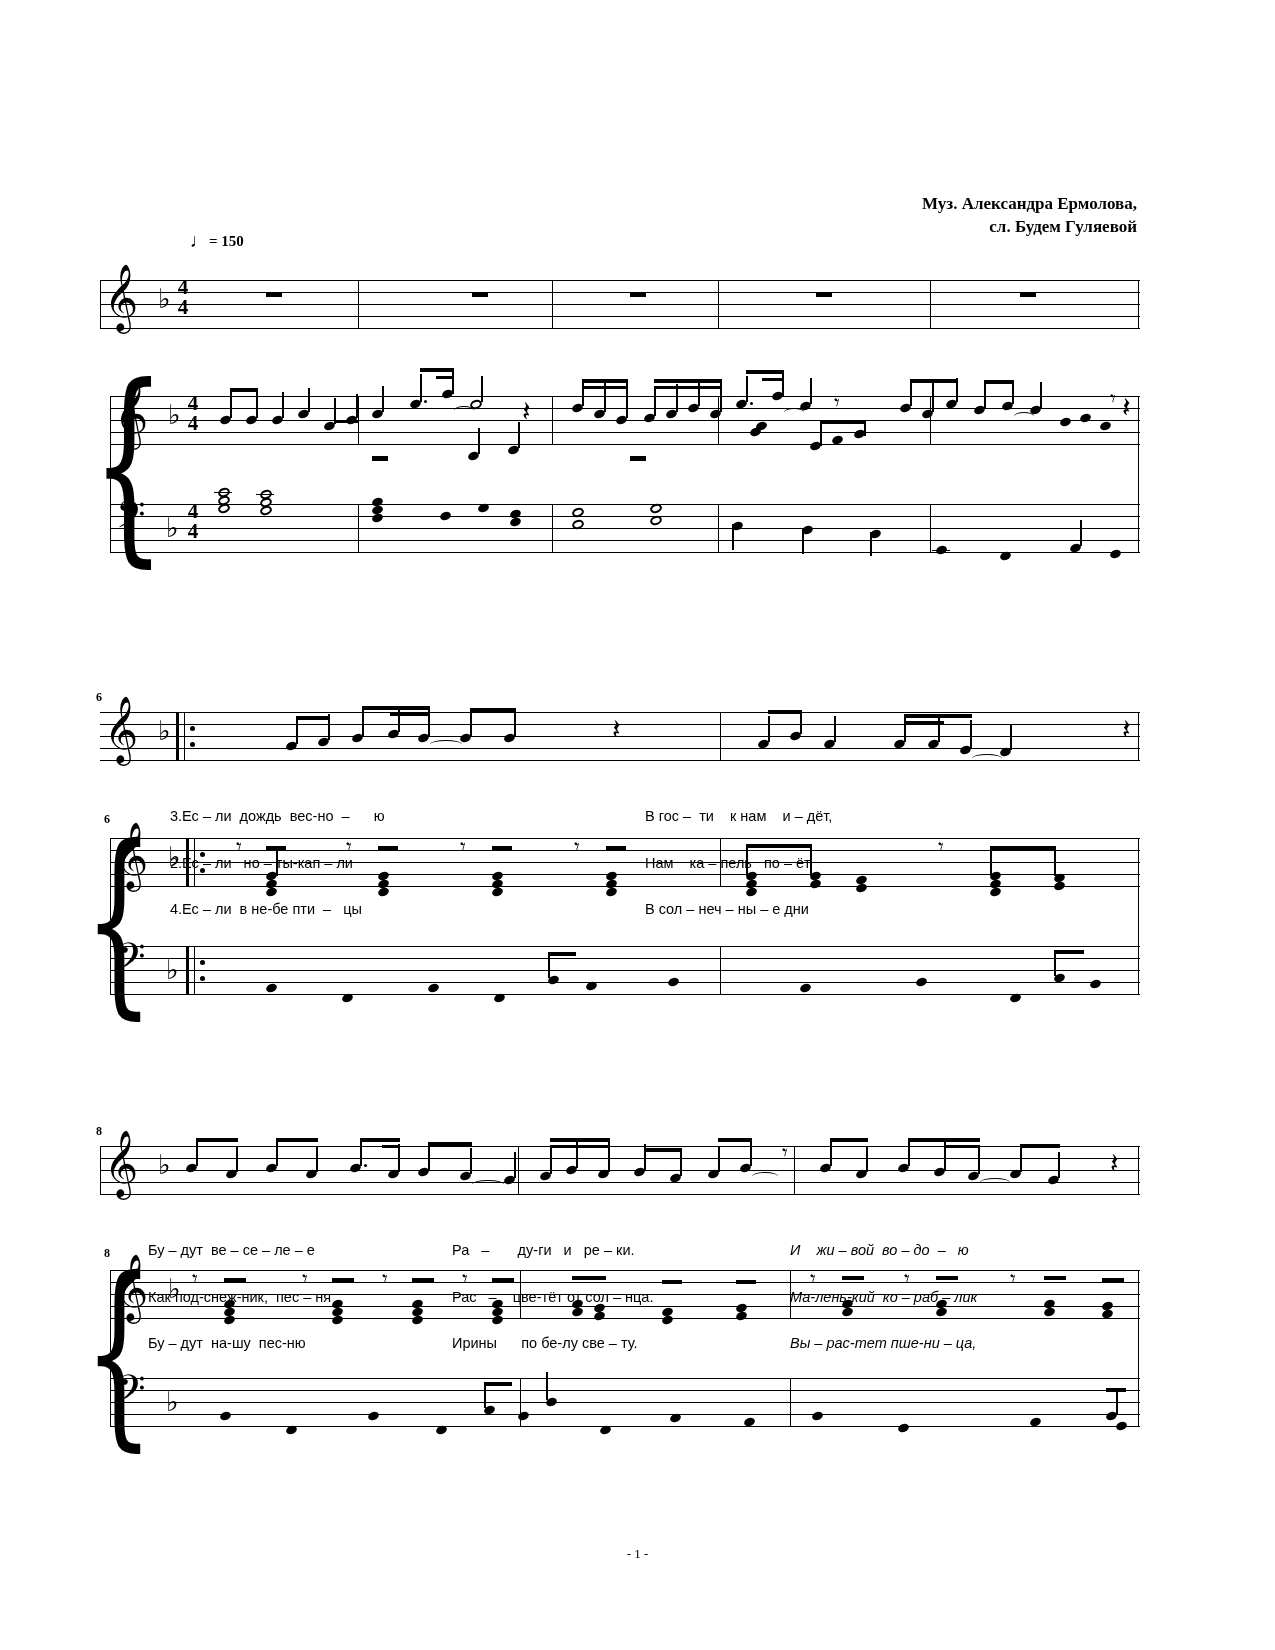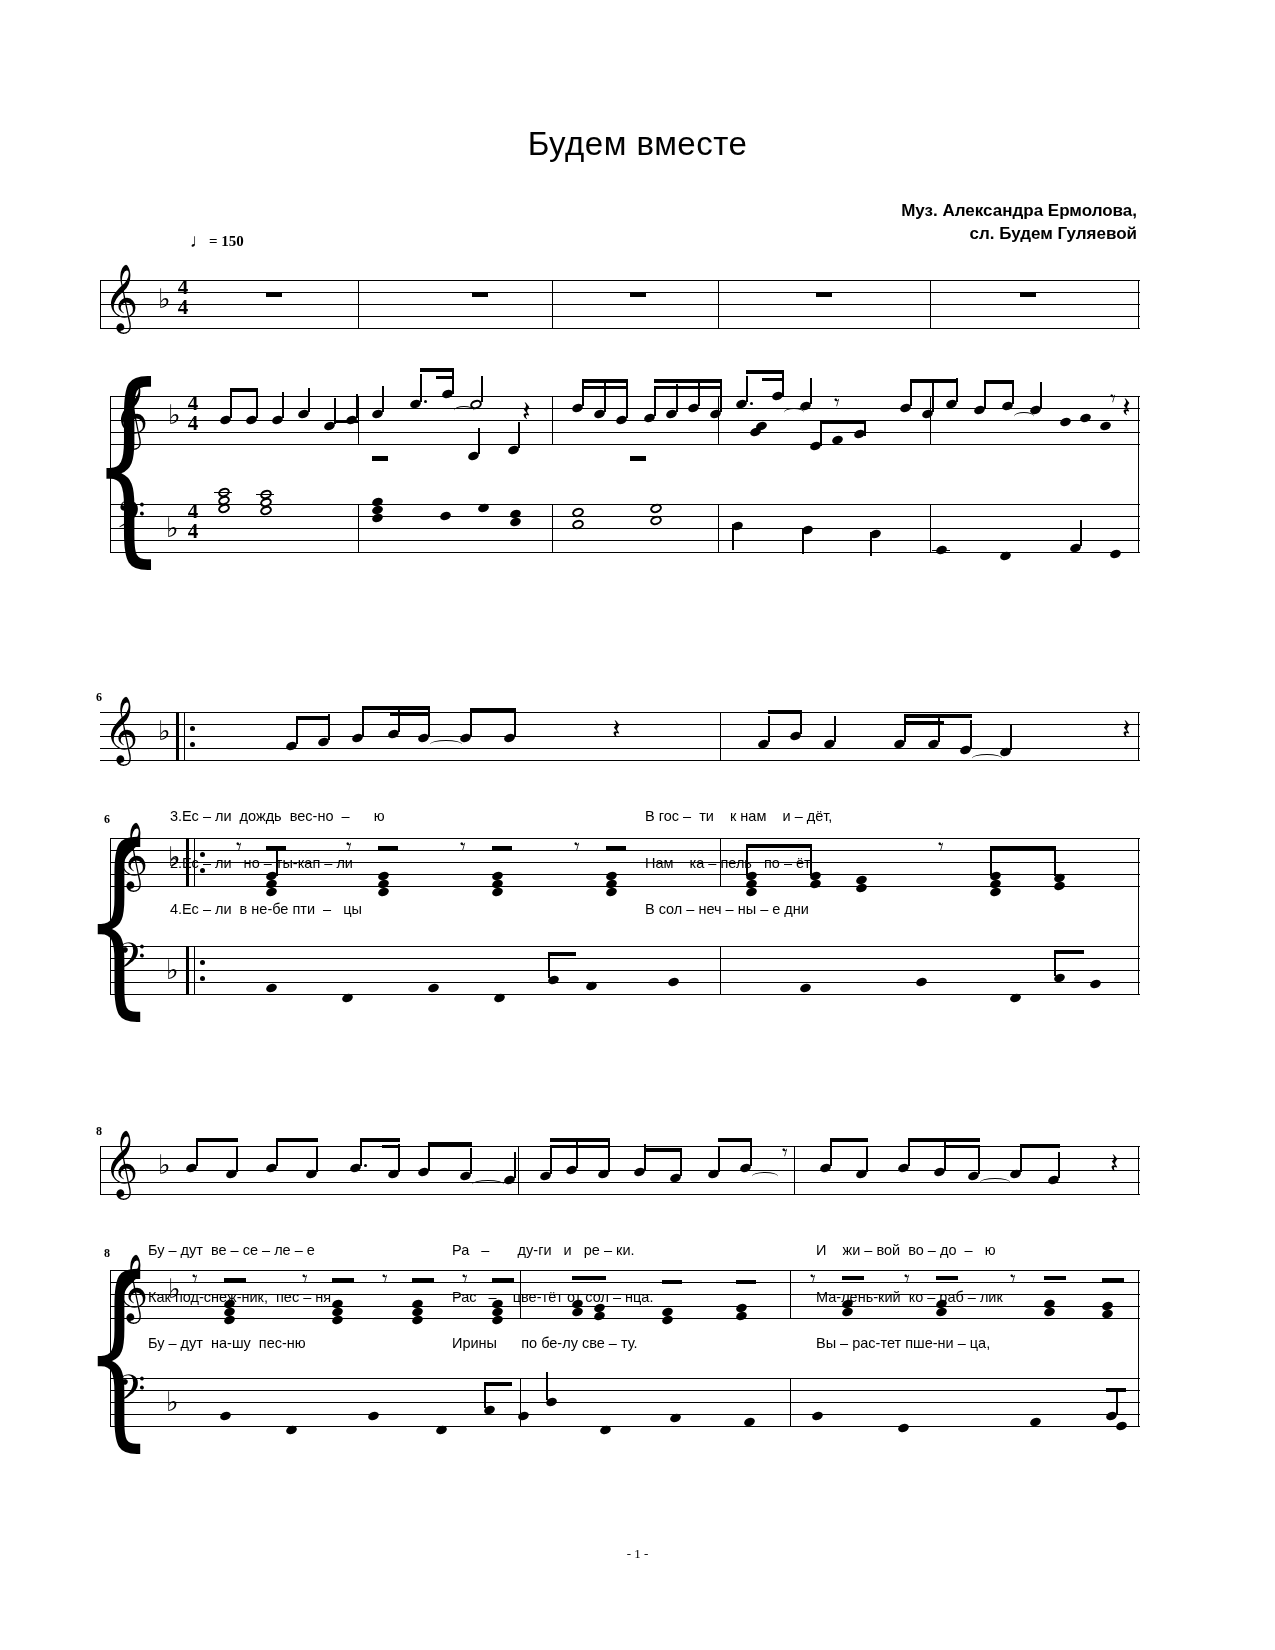--- a/index.html
+++ b/index.html
@@ -24,25 +24,25 @@
     top: 125px;
     left: 0;
     width: 100%;
     text-align: center;
     font-size: 33px;
     font-family: "Liberation Sans", sans-serif;
     letter-spacing: 0.5px;
   }
   .credits {
     position: absolute;
-    top: 200px;
+    top: 193px;
     right: 138px;
     text-align: right;
     font-size: 17px;
-    font-family: Liberation Sans, sans-serif;
+    font-family: Liberation Serif, serif;
     font-weight: bold;
     line-height: 1.35;
   }
   .tempo {
     position: absolute;
     top: 230px;
     left: 190px;
     font-size: 15px;
     font-weight: bold;
     font-family: "Liberation Serif", serif;
@@ -191,21 +191,20 @@
     font-size: 14.5px;
     white-space: pre;
     line-height: 15.5px;
   }
 </style>
 </head>
 <body>
 
 <div class="page">
 
-  <div class="title">Будем вместе</div>
 
   <div class="credits">
     <div>Муз. Александра Ермолова,</div>
     <div>сл. Будем Гуляевой</div>
   </div>
 
   <div class="tempo">
     <span class="notehead">♩</span><span>= 150</span>
   </div>
 
@@ -693,21 +692,21 @@
     <div class="lyric-block" style="left:148px; top:1212px;">
       <div>Бу – дут  ве – се – ле – е</div>
       <div>Как под-снеж-ник,  пес – ня</div>
       <div>Бу – дут  на-шу  пес-ню</div>
     </div>
     <div class="lyric-block" style="left:452px; top:1212px;">
       <div>Ра   –       ду-ги   и   ре – ки.</div>
       <div>Рас   –    цве-тёт от сол – нца.</div>
       <div>Ирины      по бе-лу све – ту.</div>
     </div>
-    <div class="lyric-block" style="left:816px; top:1212px;">
+    <div class="lyric-block" style="left:790px; top:1212px;font-style:italic;">
       <div>И    жи – вой  во – до  –   ю</div>
       <div>Ма-лень-кий  ко – раб – лик</div>
       <div>Вы – рас-тет пше-ни – ца,</div>
     </div>
 
     <div class="measure-num" style="left:104px; top:1246px;">8</div>
 
     <div class="brace" style="left:84px; top:1272px; font-size:200px;">{</div>
 
     <div class="staff" style="left:110px; top:1270px; width:1030px; height:48px;">

